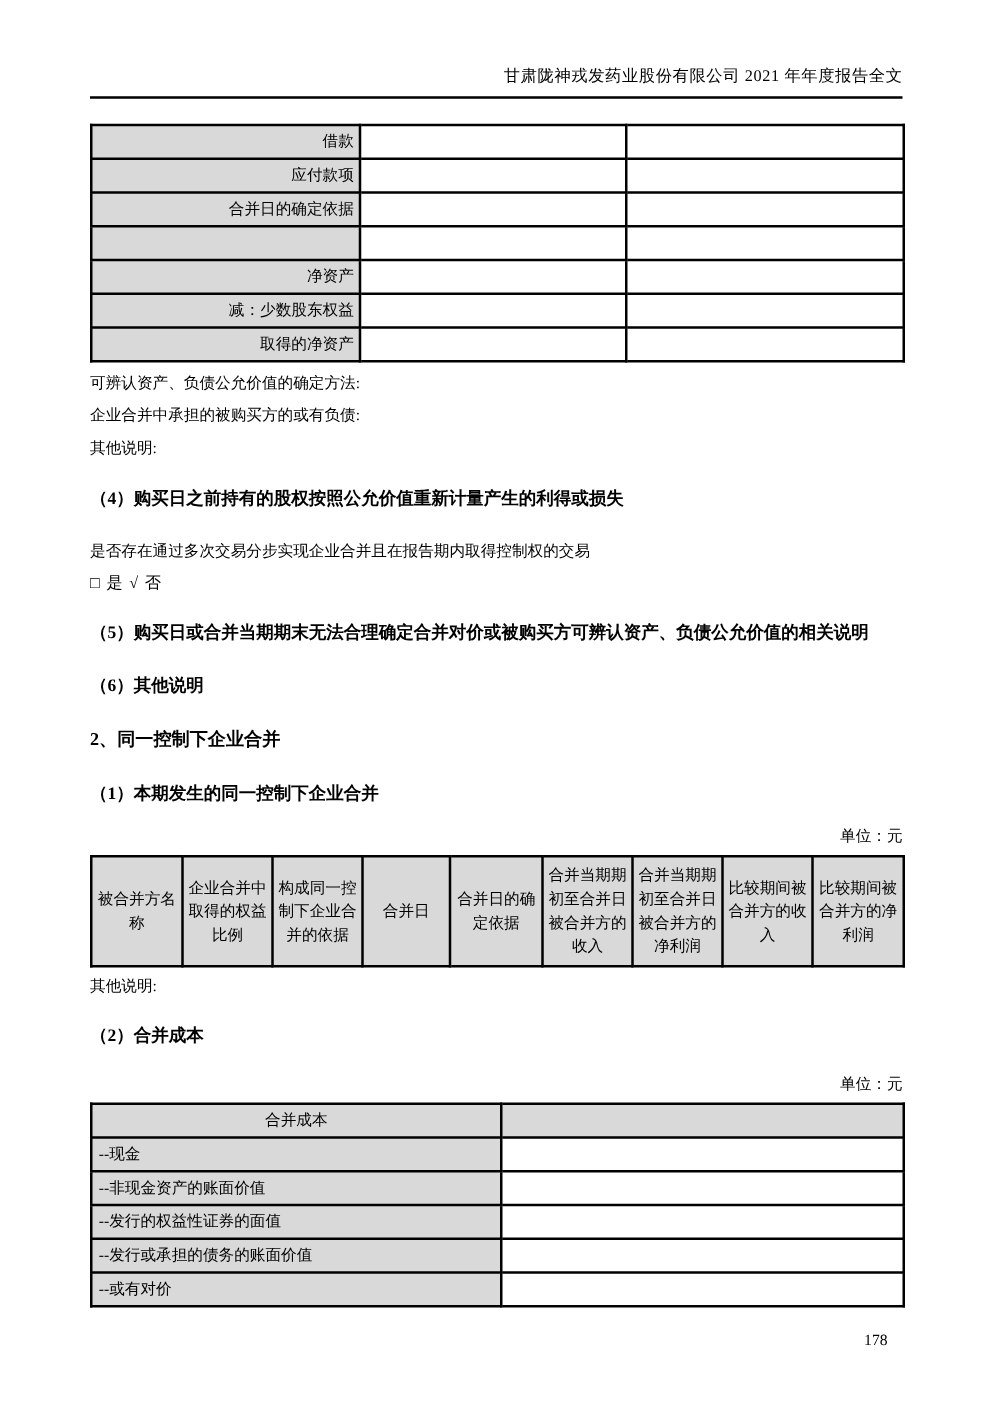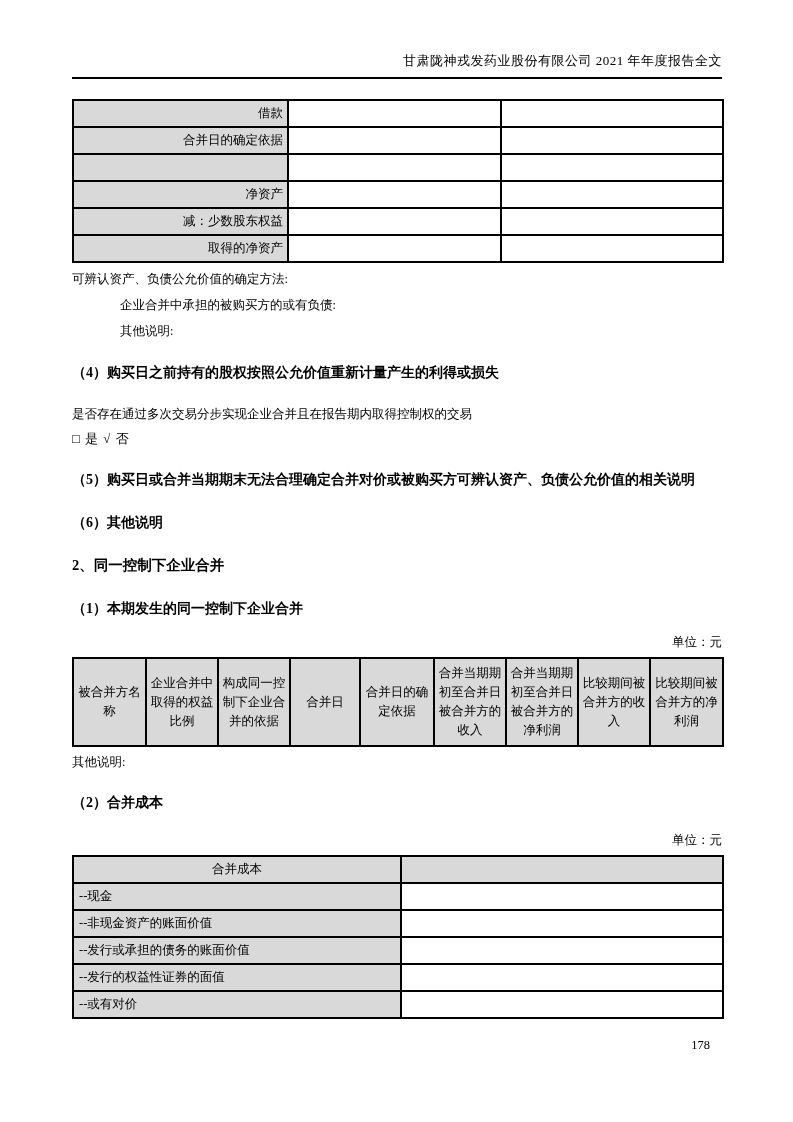--- a/index.html
+++ b/index.html
@@ -30,21 +30,21 @@
   td, th { font-size: 12.5px; font-weight: normal; padding: 2px 4px; vertical-align: middle; }
   .shade { background: var(--shade, #d9d9d9); }
 
   
   .fv-table { margin-top: 20px; }
   .fv-table td { height: 27px; }
   .fv-table td.label { text-align: right; padding-left: 5px; }
 
   
   .note { font-size: 12.5px; line-height: 17px; margin-top: 8px; }
-  .note + .note { margin-top: 9px; margin-left: 48px; }
+  .note + .note { margin-top: 9px; }
   .h-bold { font-weight: bold; font-size: 14px; line-height: 19px; }
   .sec4 { margin-top: 23px; }
   .question { font-size: 12.5px; margin-top: 24px; }
   .yesno { font-size: 13px; margin-top: 7px; letter-spacing: 1px; }
   .sec5 { margin-top: 22px; }
   .sec6 { margin-top: 24px; }
   .sec2 { margin-top: 24px; font-size: 14.5px; }
   .sec2-1 { margin-top: 24px; }
   .unit { text-align: right; font-size: 12.5px; margin-top: 16px; font-family: Liberation Serif, serif; }
 
@@ -89,20 +89,25 @@
           <col style="width:213px">
           <col style="width:222px">
         </colgroup>
       <tbody>
         <tr>
           <td class="label shade">借款</td>
           <td></td>
           <td></td>
         </tr>
         <tr>
+          <td class="label shade">应付款项</td>
+          <td></td>
+          <td></td>
+        </tr>
+        <tr>
           <td class="label shade">合并日的确定依据</td>
           <td></td>
           <td></td>
         </tr>
         <tr>
           <td class="label shade"></td>
           <td></td>
           <td></td>
         </tr>
         <tr>
@@ -193,25 +198,25 @@
         </tr>
         <tr>
           <td class="label shade">--现金</td>
           <td></td>
         </tr>
         <tr>
           <td class="label shade">--非现金资产的账面价值</td>
           <td></td>
         </tr>
         <tr>
+          <td class="label shade">--发行的权益性证券的面值</td>
+          <td></td>
+        </tr>
+        <tr>
           <td class="label shade">--发行或承担的债务的账面价值</td>
-          <td></td>
-        </tr>
-        <tr>
-          <td class="label shade">--发行的权益性证券的面值</td>
           <td></td>
         </tr>
         <tr>
           <td class="label shade">--或有对价</td>
           <td></td>
         </tr>
       </tbody>
     </table>
 
   </div>

